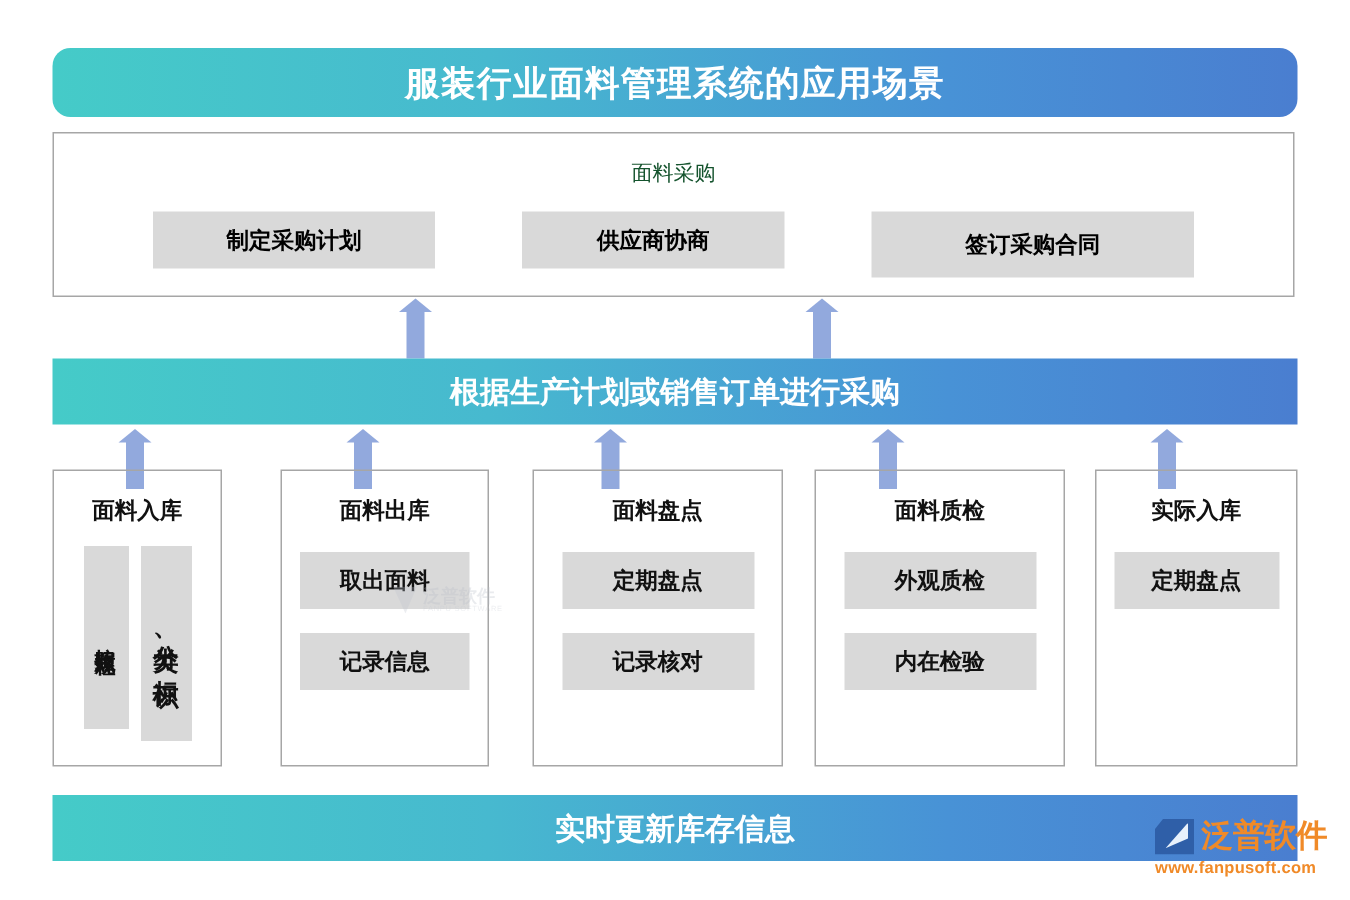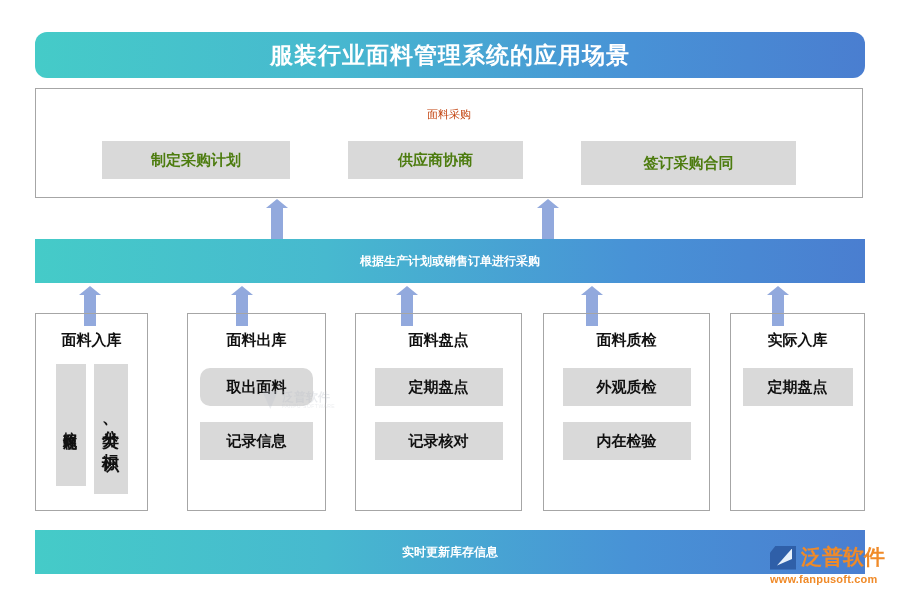--- a/index.html
+++ b/index.html
@@ -49,35 +49,35 @@
     width: 828px; height: 110px;
     border: 1px solid #a6a6a6;
     background: #ffffff;
     box-sizing: border-box;
   }
   .purchase-panel .panel-title {
     position: absolute;
     left: 0; top: 18px;
     width: 100%;
     text-align: center;
-    font-size: 11px;
+    font-size: 14px;
     font-weight: normal;
-    color: #c2410c;
+    color: #14532d;
   }
   .purchase-row {
     position: absolute;
     left: 0; top: 52px;
     width: 100%;
     display: flex;
     justify-content: center;
     gap: 58px;
   }
   .chip {
     background: #d9d9d9;
-    color: #4d7c0f;
+    color: #000000;
     font-size: 15px;
     font-weight: bold;
     display: flex;
     align-items: center;
     justify-content: center;
     box-sizing: border-box;
   }
   .chip-wide { width: 188px; height: 38px; }
   .chip-mid  { width: 175px; height: 38px; }
   .chip-big  { width: 215px; height: 44px; }
@@ -108,21 +108,21 @@
   
   .band {
     position: absolute;
     background: linear-gradient(90deg, #45cbc8 0%, #47b9cf 35%, #4892d6 72%, #4a7ed0 100%);
     display: flex;
     align-items: center;
     justify-content: center;
   }
   .band .band-text {
     color: #ffffff;
-    font-size: 12px;
+    font-size: 20px;
     font-weight: bold;
     white-space: nowrap;
   }
   .band-mid {
     left: 35px; top: 239px;
     width: 830px; height: 44px;
   }
   .band-bottom {
     left: 35px; top: 530px;
     width: 830px; height: 44px;
@@ -327,21 +327,21 @@
       <div class="col-title">面料入库</div>
       <div class="vert-wrap">
         <div class="vert-chip small">按照规程</div>
         <div class="vert-chip large">分类、标识</div>
       </div>
     </div>
 
     <div class="col-card" style="left:152px; width:139px;">
       <div class="col-title">面料出库</div>
       <div class="col-items">
-        <div class="item-chip" style="width:113px;border-radius:10px;">取出面料</div>
+        <div class="item-chip" style="width:113px;">取出面料</div>
         <div class="item-chip" style="width:113px;">记录信息</div>
       </div>
     </div>
 
     <div class="col-card" style="left:320px; width:167px;">
       <div class="col-title">面料盘点</div>
       <div class="col-items">
         <div class="item-chip" style="width:128px;">定期盘点</div>
         <div class="item-chip" style="width:128px;">记录核对</div>
       </div>

